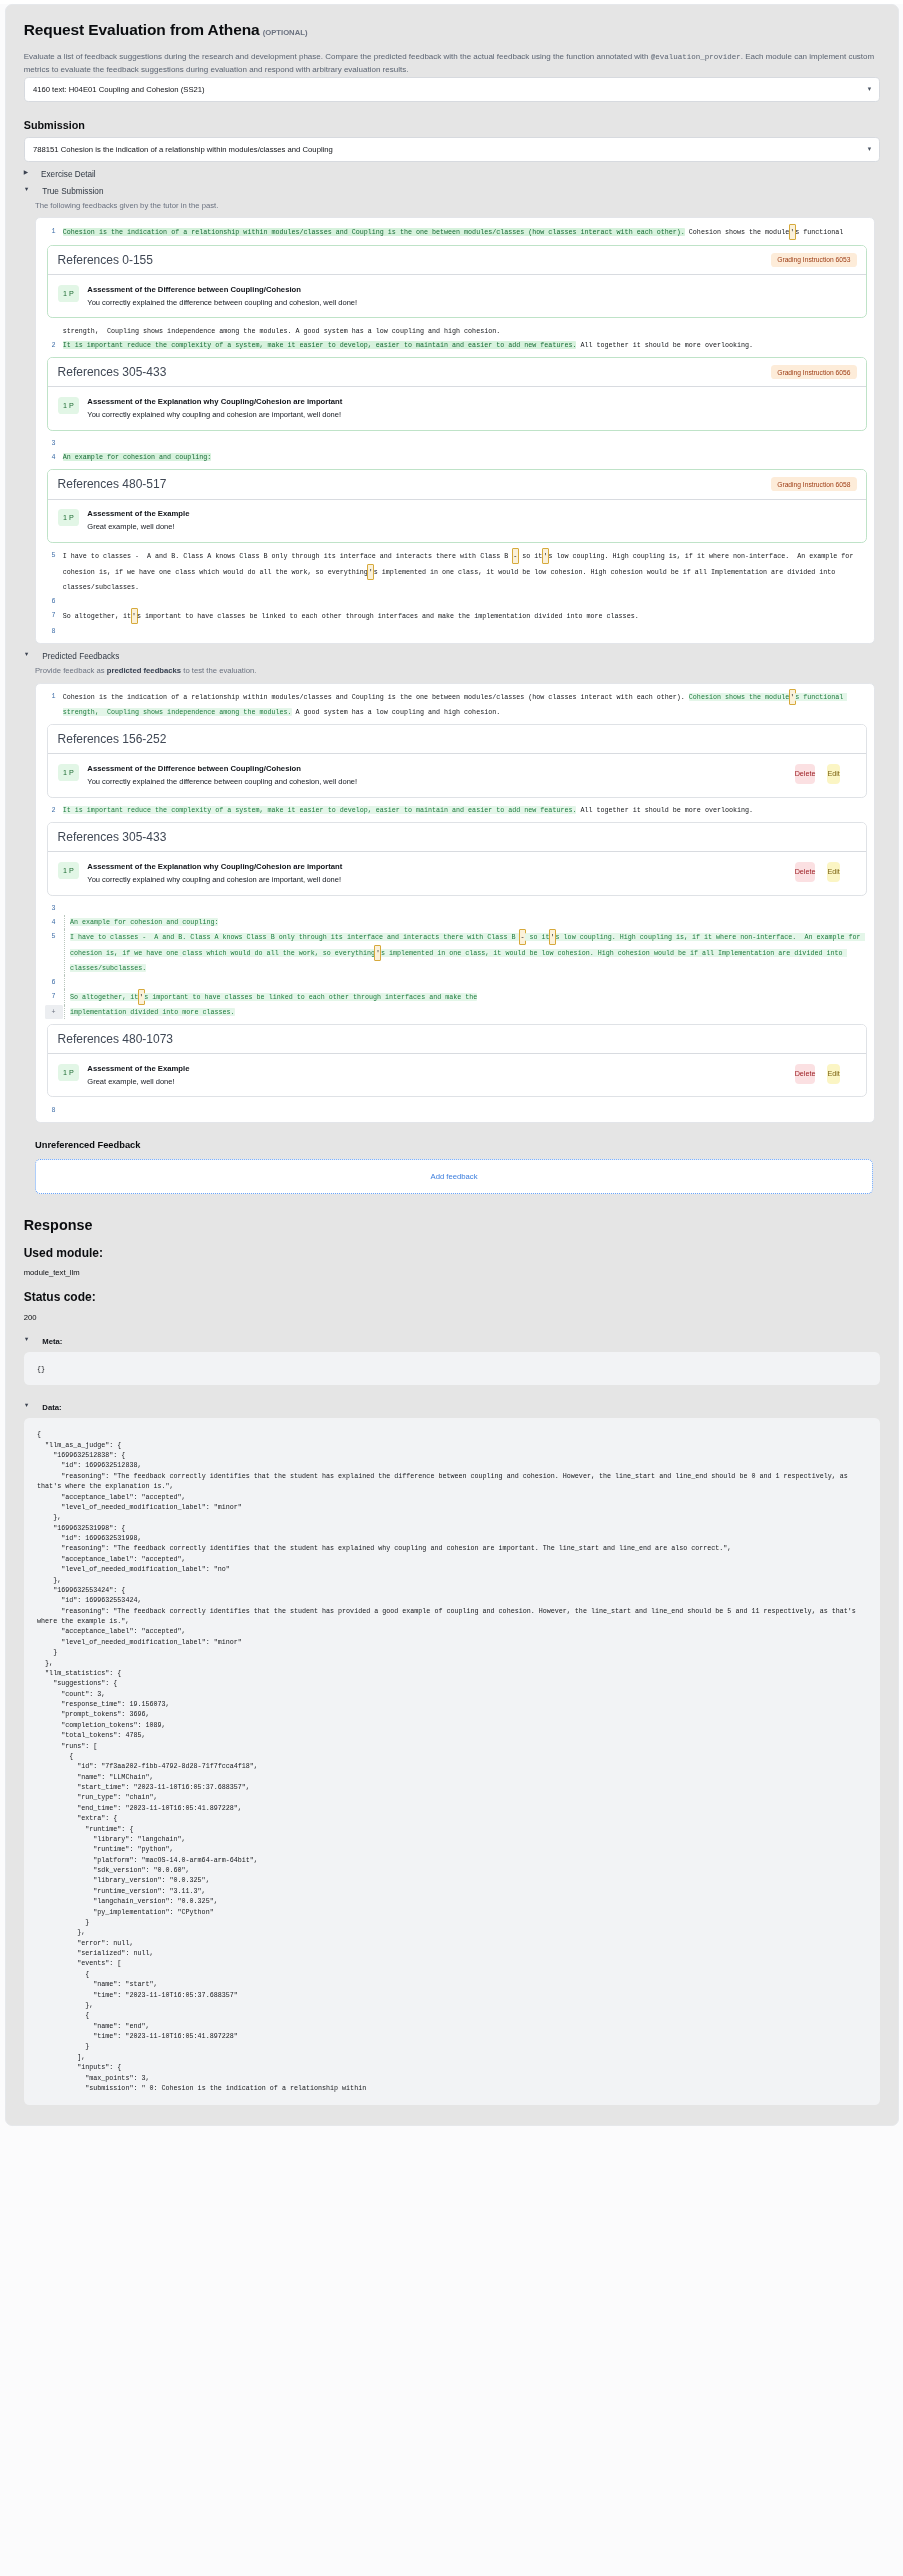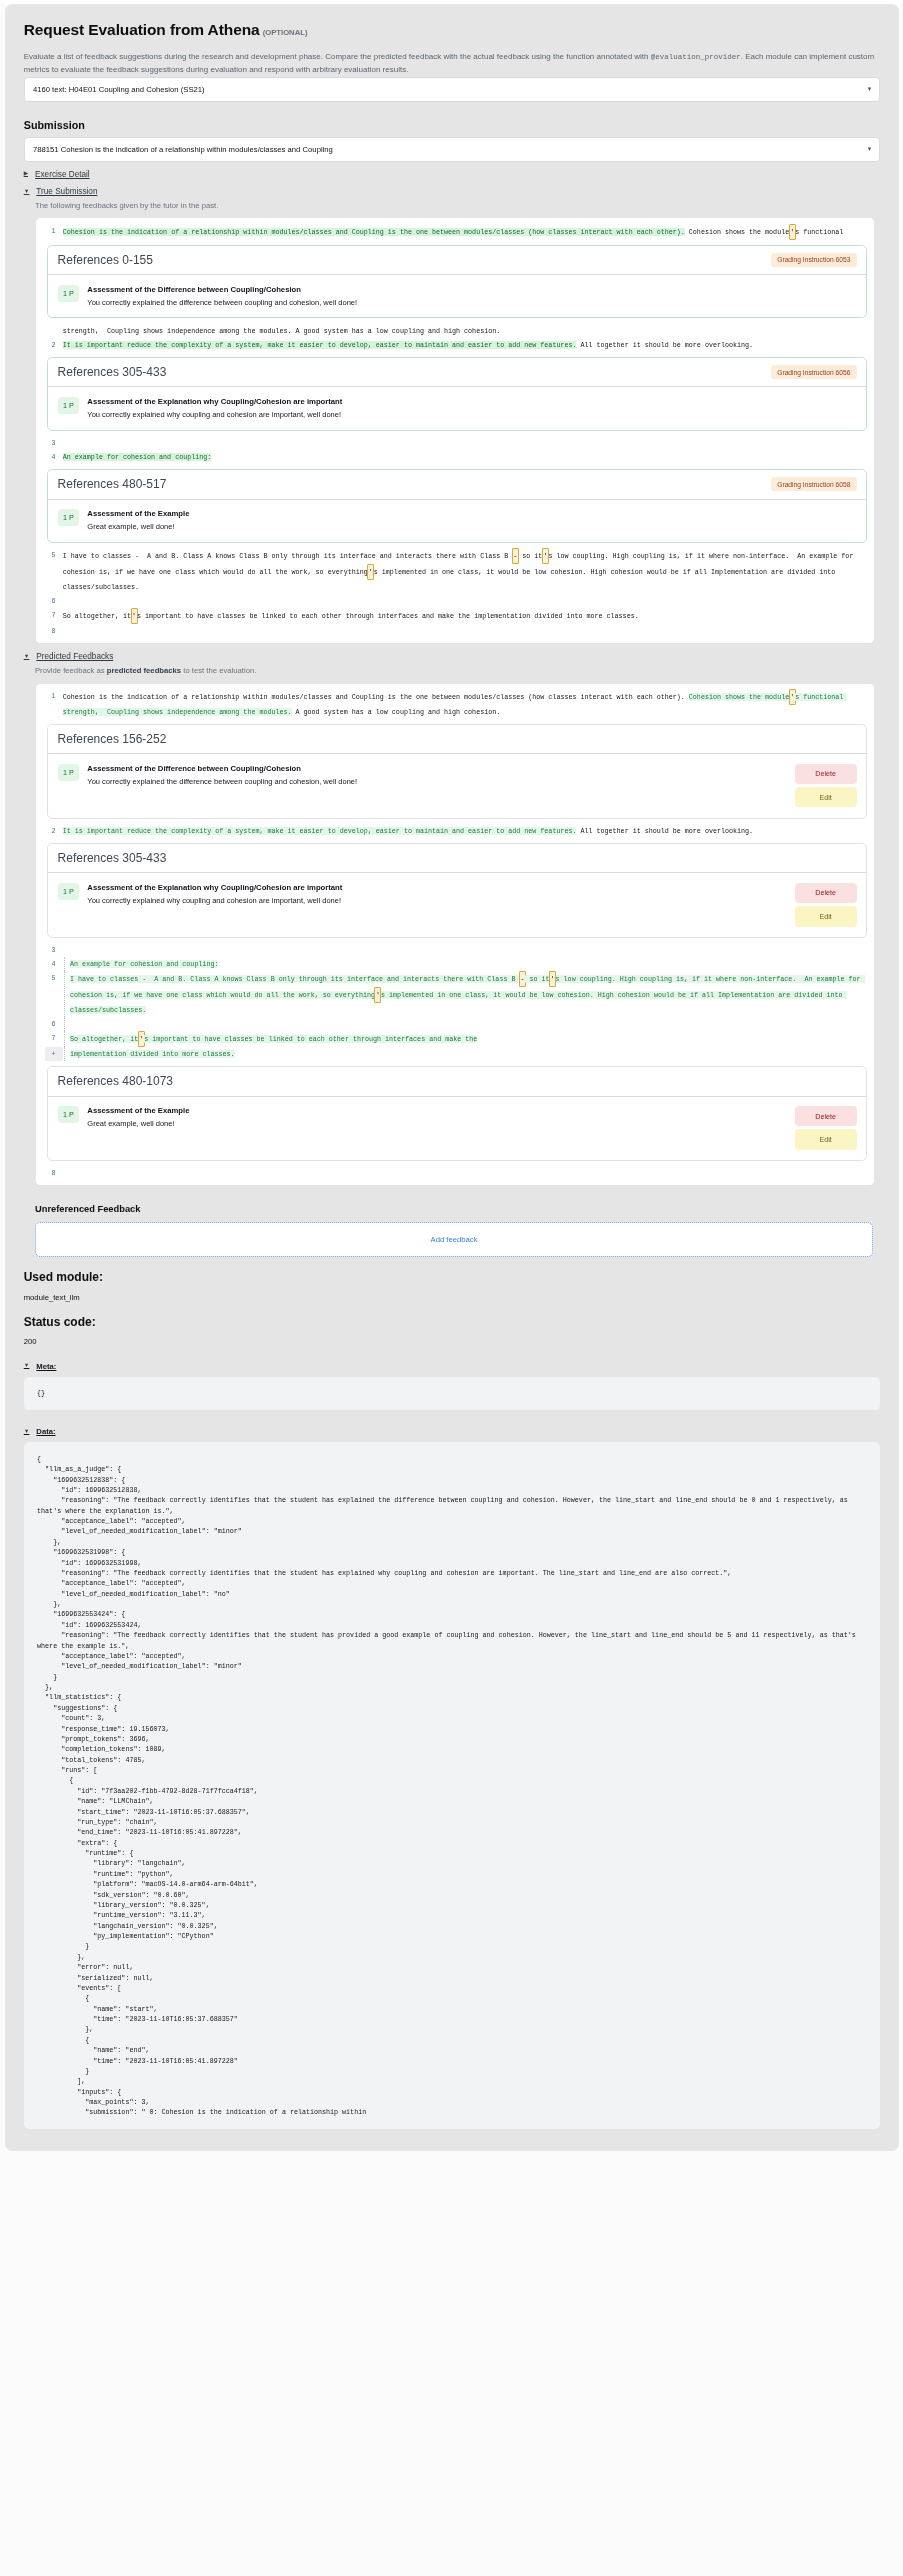--- a/index.html
+++ b/index.html
@@ -74,24 +74,23 @@
     transform:translateY(-50%);
     font-size:6.7px;
     color:#4b5563;
   }
 
   .disclosure {
     margin-top:8.2px;
     font-size:8.2px;
     color:#2f3742;
     display:flex;
-    align-items:center;
-    gap:7px;
+    align-items:flex-start;
+    gap:13px;
     user-select:none;
-    text-decoration:underline;
   }
   .disclosure .tri { font-size:5.7px; color:#3b4250; line-height:1; }
   .hint {
     color:#6b7280;
     font-size:7.7px;
     margin:5.2px 0 0 11.3px;
   }
   .hint b { color:#374151; }
 
   
@@ -178,21 +177,21 @@
     width:21.6px; height:17px;
     background:#e2f6e6;
     color:#1e6b33;
     border-radius:3.6px;
     display:flex; align-items:center; justify-content:center;
     font-size:7.2px;
   }
   .fbtexts { flex:1; min-width:0; }
   .fbtitle { font-size:7.7px; font-weight:bold; color:#11141a; }
   .fbdesc { font-size:7.5px; color:#141820; margin-top:4.6px; }
-  .fbactions { display:flex; flex-direction:column; gap:3px; flex:none; width:62px; }
+  .fbactions { display:flex; flex-direction:row; gap:12px; flex:none; width:62px; }
   .btn {
     border:none; border-radius:4.1px;
     font-size:7.2px;
     padding:5.7px 0;
     cursor:pointer;
     font-family:"Liberation Sans", sans-serif;
     text-align:center;
   }
   .btn-delete { background:#fbe0e2; color:#9b1c22; }
   .btn-edit { background:#fbf5c4; color:#7a6212; }
@@ -441,20 +440,21 @@
             <div class="codetext"><span></span>&nbsp;</div>
           </div>
         </div>
       </div>
 
     <h3 class="sub">Unreferenced Feedback</h3>
     <div class="addbox">
       <span>Add feedback</span>
     </div>
 
+    <h2 class="response">Response</h2>
 
     <div class="kv-label">Used module:</div>
     <div class="kv-value">module_text_llm</div>
 
     <div class="kv-label">Status code:</div>
     <div class="kv-value">200</div>
 
     <div class="disclosure" style="margin-top:15.5px;font-weight:bold;color:#11141a;font-size:7.7px;">
       <span class="tri">▼</span>
       <span>Meta:</span>

